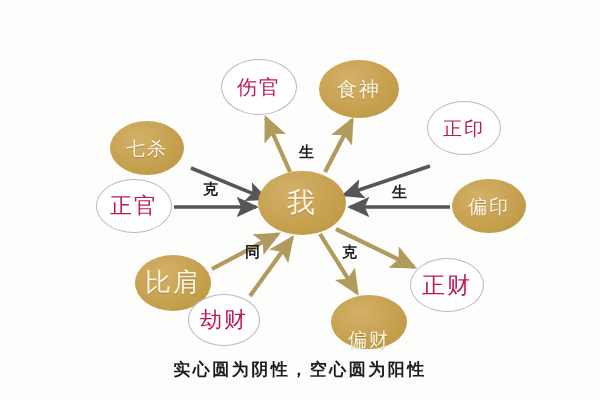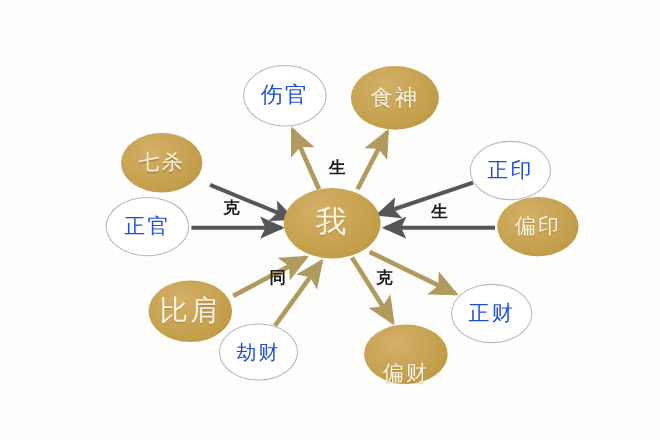--- a/index.html
+++ b/index.html
@@ -35,21 +35,21 @@
     user-select: none;
   }
   .node.filled {
     background: radial-gradient(ellipse at 38% 32%, #d3b069 0%, #c6a14f 55%, #b9933f 100%);
     color: #fdf6e4;
     border: none;
     text-shadow: 0 1px 1px rgba(120,95,35,0.45);
   }
   .node.hollow {
     background: #ffffff;
-    color: #1d4ed8;
+    color: #be185d;
     border: 1.3px solid #b9b8c2;
     text-shadow: none;
   }
   .node-label {
     display: block;
     line-height: 1;
   }
   .edge-label {
     position: absolute;
     color: #1d1d1d;
@@ -101,47 +101,48 @@
   <div id="node-layer">
       <div class="node hollow" style="left: 221px; top: 59px; width: 76px; height: 56px; border-radius: 50%; font-size: 20px;">
         <span class="node-label">伤官</span>
       </div>
       <div class="node filled" style="left: 319px; top: 60px; width: 80px; height: 58px; border-radius: 50%; font-size: 20px; justify-content: center;">
         <span class="node-label">食神</span>
       </div>
       <div class="node filled" style="left: 110px; top: 121px; width: 74px; height: 54px; border-radius: 50%; font-size: 19px;">
         <span class="node-label">七杀</span>
       </div>
-      <div class="node hollow" style="left: 96px; top: 179px; width: 76px; height: 54px; border-radius: 50%; font-size: 19px;">
+      <div class="node hollow" style="left: 96px; top: 179px; width: 76px; height: 54px; border-radius: 50%; font-size: 22px;">
         <span class="node-label">正官</span>
       </div>
-      <div class="node hollow" style="left: 427px; top: 128px; width: 74px; height: 54px; border-radius: 50%; font-size: 19px;">
+      <div class="node hollow" style="left: 427px; top: 101px; width: 74px; height: 54px; border-radius: 50%; font-size: 19px;">
         <span class="node-label">正印</span>
       </div>
       <div class="node filled" style="left: 452px; top: 179px; width: 74px; height: 54px; border-radius: 50%; font-size: 19px; text-align: right;">
         <span class="node-label">偏印</span>
       </div>
       <div class="node filled" style="left: 135px; top: 255px; width: 76px; height: 56px; border-radius: 50%; font-size: 26px;">
         <span class="node-label">比肩</span>
       </div>
-      <div class="node hollow" style="left: 199px; top: 294px; width: 72px; height: 52px; border-radius: 50%; font-size: 18px;">
+      <div class="node hollow" style="left: 188px; top: 294px; width: 72px; height: 52px; border-radius: 50%; font-size: 22px;">
         <span class="node-label">劫财</span>
       </div>
       <div class="node filled" style="left: 331px; top: 295px; width: 76px; height: 54px; border-radius: 50%; font-size: 19px; align-items: flex-end;">
         <span class="node-label">偏财</span>
       </div>
-      <div class="node hollow" style="left: 410px; top: 258px; width: 74px; height: 54px; border-radius: 50%; font-size: 19px;">
+      <div class="node hollow" style="left: 410px; top: 258px; width: 74px; height: 54px; border-radius: 50%; font-size: 23px;">
         <span class="node-label">正财</span>
       </div>
       <div class="node filled" style="left: 258px; top: 171px; width: 88px; height: 64px; border-radius: 50%; font-size: 28px;">
         <span class="node-label">我</span>
       </div>
     </div>
   <div id="edge-label-layer">
       <div class="edge-label" style="left: 299px; top: 143px;">生</div>
       <div class="edge-label" style="left: 203px; top: 180px;">克</div>
       <div class="edge-label" style="left: 392px; top: 183px;">生</div>
       <div class="edge-label" style="left: 245px; top: 243px;">同</div>
       <div class="edge-label" style="left: 342px; top: 243px;">克</div>
     </div>
 
+  <div id="caption" style="top: 358px; font-size: 17px; color: rgb(29, 29, 29);">实心圆为阴性，空心圆为阳性</div>
 
 </div>
 
 </body></html>

